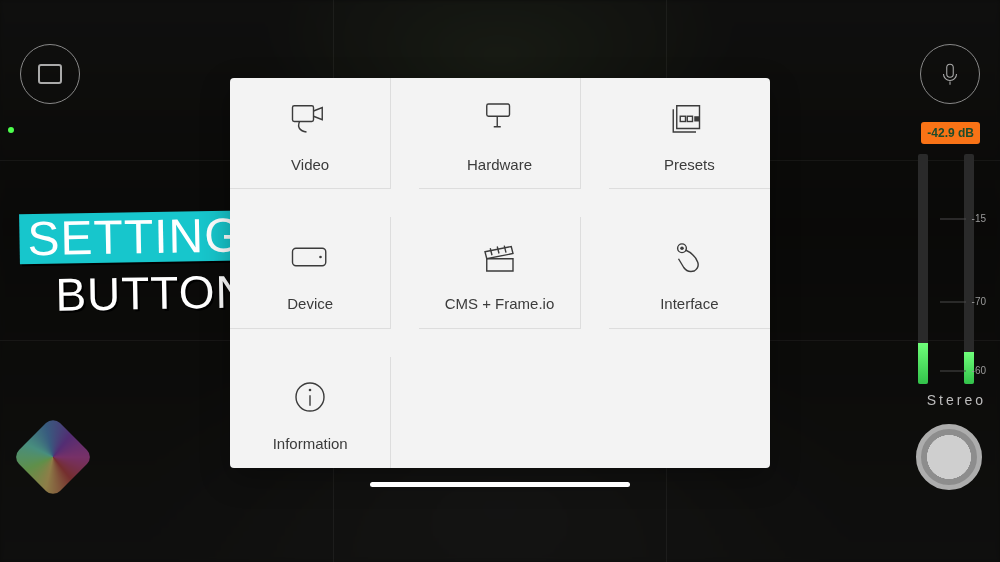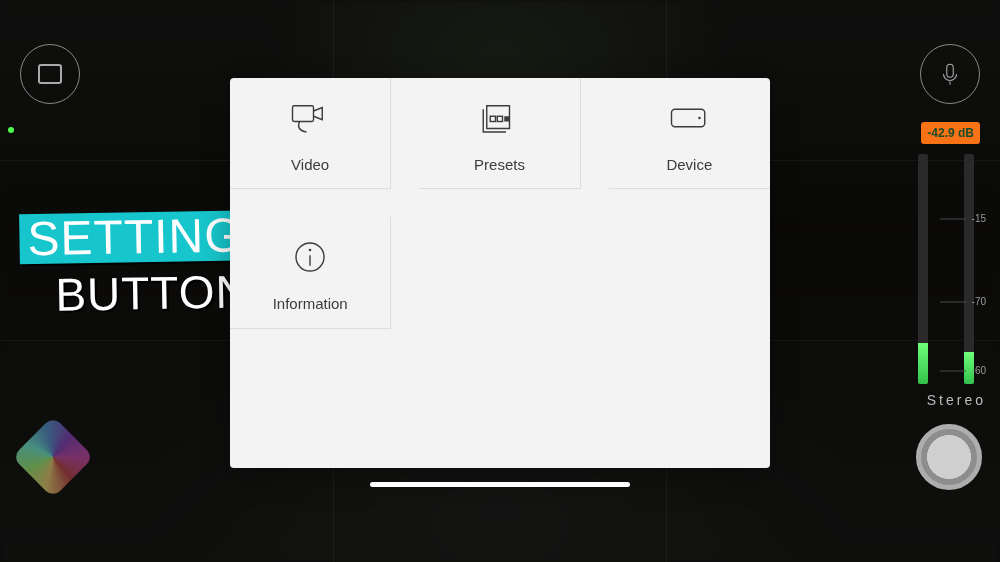--- a/index.html
+++ b/index.html
@@ -168,20 +168,27 @@
     <div class="cell">
       <svg viewBox="0 0 64 48">
         <rect x="12" y="10" width="24" height="18" rx="2"></rect>
         <path d="M36 16 l10 -4 v14 l-10 -4"></path>
         <path d="M20 28 q-4 10 8 12"></path>
       </svg>
       <span class="lbl">Video</span>
     </div>
 
 
+    <div class="cell">
+      <svg viewBox="0 0 64 48">
+        <rect x="18" y="8" width="26" height="14" rx="2"></rect>
+        <path d="M30 22 v12 M26 34 h8"></path>
+      </svg>
+      <span class="lbl">Hardware</span>
+    </div>
 
     <div class="cell">
       <svg viewBox="0 0 64 48">
         <path d="M18 10 h26 v26 h-26 z"></path>
         <path d="M18 10 v-0 M18 10 h0"></path>
         <path d="M14 14 v26 h26"></path>
         <rect x="22" y="22" width="6" height="6"></rect>
         <rect x="30" y="22" width="6" height="6"></rect>
         <rect x="38" y="22" width="6" height="6" stroke="none" fill="#3b3b3b"></rect>
       </svg>
@@ -190,21 +197,37 @@
 
     <div class="cell">
       <svg viewBox="0 0 64 48">
         <rect x="12" y="14" width="38" height="20" rx="4"></rect>
         <circle cx="44" cy="24" r="1.5" fill="#3b3b3b" stroke="none"></circle>
       </svg>
       <span class="lbl">Device</span>
     </div>
 
 
-
+    <div class="cell">
+      <svg viewBox="0 0 64 48">
+        <path d="M16 18 l30 -6 l2 8 l-30 6 z"></path>
+        <path d="M18 26 h30 v14 h-30 z"></path>
+        <path d="M22 14 l2 8 M30 12 l2 8 M38 11 l2 8"></path>
+      </svg>
+      <span class="lbl">CMS + Frame.io</span>
+    </div>
+
+    <div class="cell">
+      <svg viewBox="0 0 64 48">
+        <circle cx="24" cy="14" r="5"></circle>
+        <circle cx="24" cy="14" r="2" fill="#3b3b3b" stroke="none"></circle>
+        <path d="M28 16 q10 4 14 14 q2 6 -4 10 q-8 2 -12 -4 l-6 -10"></path>
+      </svg>
+      <span class="lbl">Interface</span>
+    </div>
 
     <div class="cell">
       <svg viewBox="0 0 64 48">
         <circle cx="32" cy="24" r="16"></circle>
         <circle cx="32" cy="16" r="1.5" fill="#3b3b3b" stroke="none"></circle>
         <path d="M32 22 v12"></path>
       </svg>
       <span class="lbl">Information</span>
     </div>
   </div>

